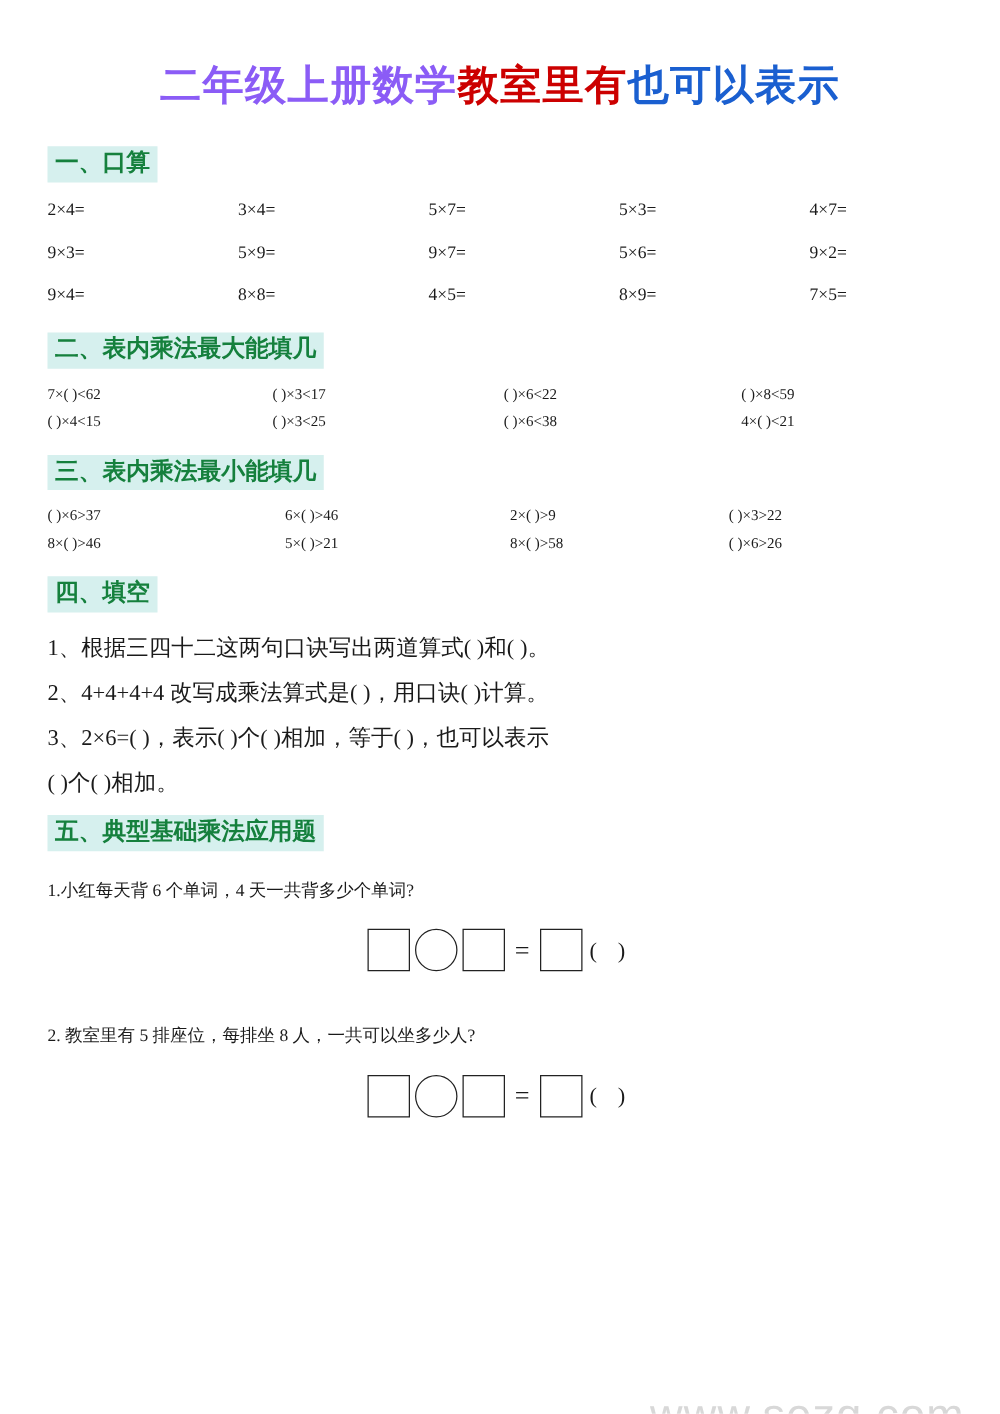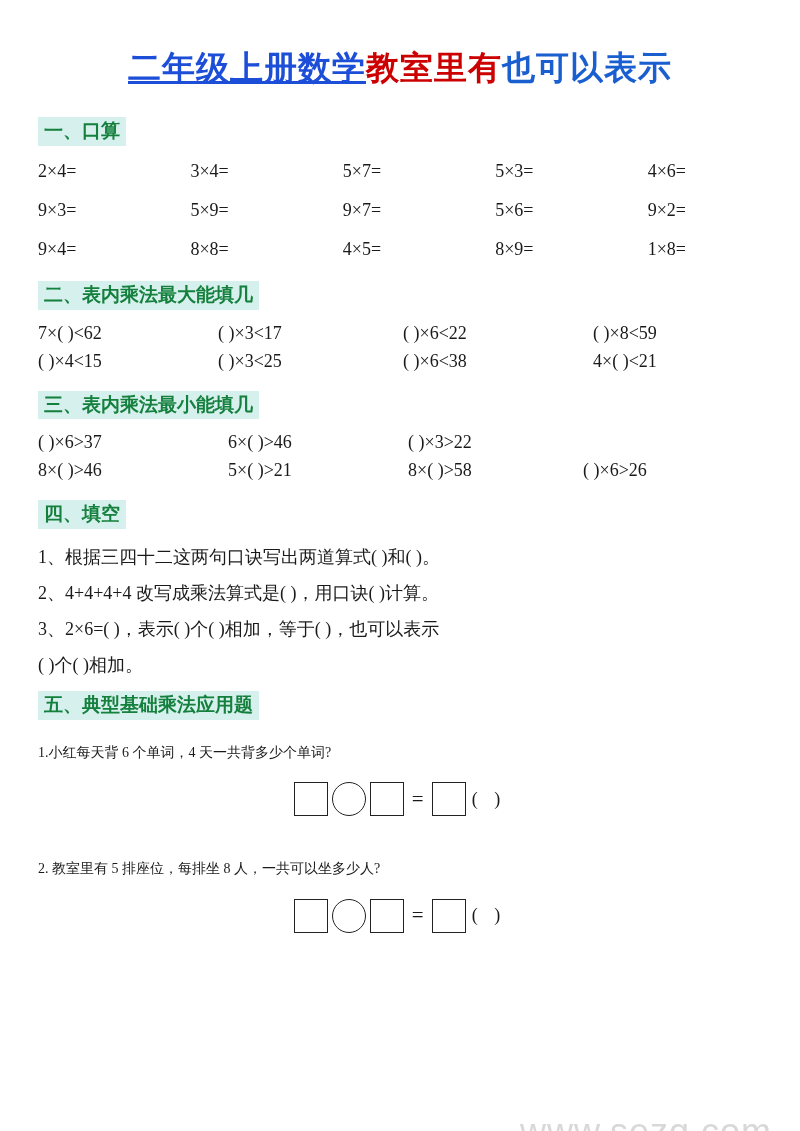--- a/index.html
+++ b/index.html
@@ -24,49 +24,49 @@
   }
   .title {
     text-align: center;
     font-size: 33px;
     font-weight: bold;
     letter-spacing: 1px;
     margin: 46px 0 14px 0;
     font-family: "Liberation Serif", "DejaVu Serif", serif;
     white-space: nowrap;
   }
-  .title .t-black { color: #1d4ed8; text-decoration: underline; }
+  .title .t-black { color: #8b5cf6; }
   .title .t-red { color: #cc0000; }
   .title .t-blue { color: #1a5fd0; }
 
   .section-head {
     display: inline-block;
     background: #d6f0ee;
     color: #15803d;
     font-size: 19px;
     font-weight: bold;
     padding: 2px 6px 3px 6px;
     margin: 12px 0 6px 38px;
     line-height: 1.25;
   }
   .oral-row {
     margin: 0 0 0 38px;
     padding: 9px 0 9px 0;
     display: flex;
-    font-size: 18px;
+    font-size: 14px;
   }
   .oral-row .cell {
     width: 157px;
     display: inline-block;
   }
 
   .fill-row {
     margin: 7px 0 7px 38px;
     display: flex;
-    font-size: 18px;
+    font-size: 12px;
   }
   .fill-row .cell { display: inline-block; }
 
   .free-line {
     margin: 9px 0 0 38px;
     font-size: 18px;
     line-height: 1.5;
   }
 
   .word-problem {
@@ -129,35 +129,35 @@
   </div>
 
   
   <div class="section-head">一、口算</div>
 
   <div class="oral-row">
     <span class="cell">2×4=</span>
     <span class="cell">3×4=</span>
     <span class="cell">5×7=</span>
     <span class="cell">5×3=</span>
-    <span class="cell">4×6=</span>
+    <span class="cell">4×7=</span>
   </div>
   <div class="oral-row">
     <span class="cell">9×3=</span>
     <span class="cell">5×9=</span>
     <span class="cell">9×7=</span>
     <span class="cell">5×6=</span>
     <span class="cell">9×2=</span>
   </div>
   <div class="oral-row">
     <span class="cell">9×4=</span>
     <span class="cell">8×8=</span>
     <span class="cell">4×5=</span>
     <span class="cell">8×9=</span>
-    <span class="cell">1×8=</span>
+    <span class="cell">7×5=</span>
   </div>
 
   
   <div class="section-head">二、表内乘法最大能填几</div>
 
   <div class="fill-row">
     <span class="cell" style="width:180px;">7×(   )&lt;62</span>
     <span class="cell" style="width:185px;">(   )×3&lt;17</span>
     <span class="cell" style="width:190px;">(   )×6&lt;22</span>
     <span class="cell">(   )×8&lt;59</span>
@@ -168,20 +168,21 @@
     <span class="cell" style="width:190px;">(   )×6&lt;38</span>
     <span class="cell">4×(   )&lt;21</span>
   </div>
 
   
   <div class="section-head">三、表内乘法最小能填几</div>
 
   <div class="fill-row">
     <span class="cell" style="width:190px;">(   )×6&gt;37</span>
     <span class="cell" style="width:180px;">6×(   )&gt;46</span>
+    <span class="cell" style="width:175px;">2×(   )&gt;9</span>
     <span class="cell">(   )×3&gt;22</span>
   </div>
   <div class="fill-row">
     <span class="cell" style="width:190px;">8×(   )&gt;46</span>
     <span class="cell" style="width:180px;">5×(   )&gt;21</span>
     <span class="cell" style="width:175px;">8×(   )&gt;58</span>
     <span class="cell">(   )×6&gt;26</span>
   </div>
 
   

